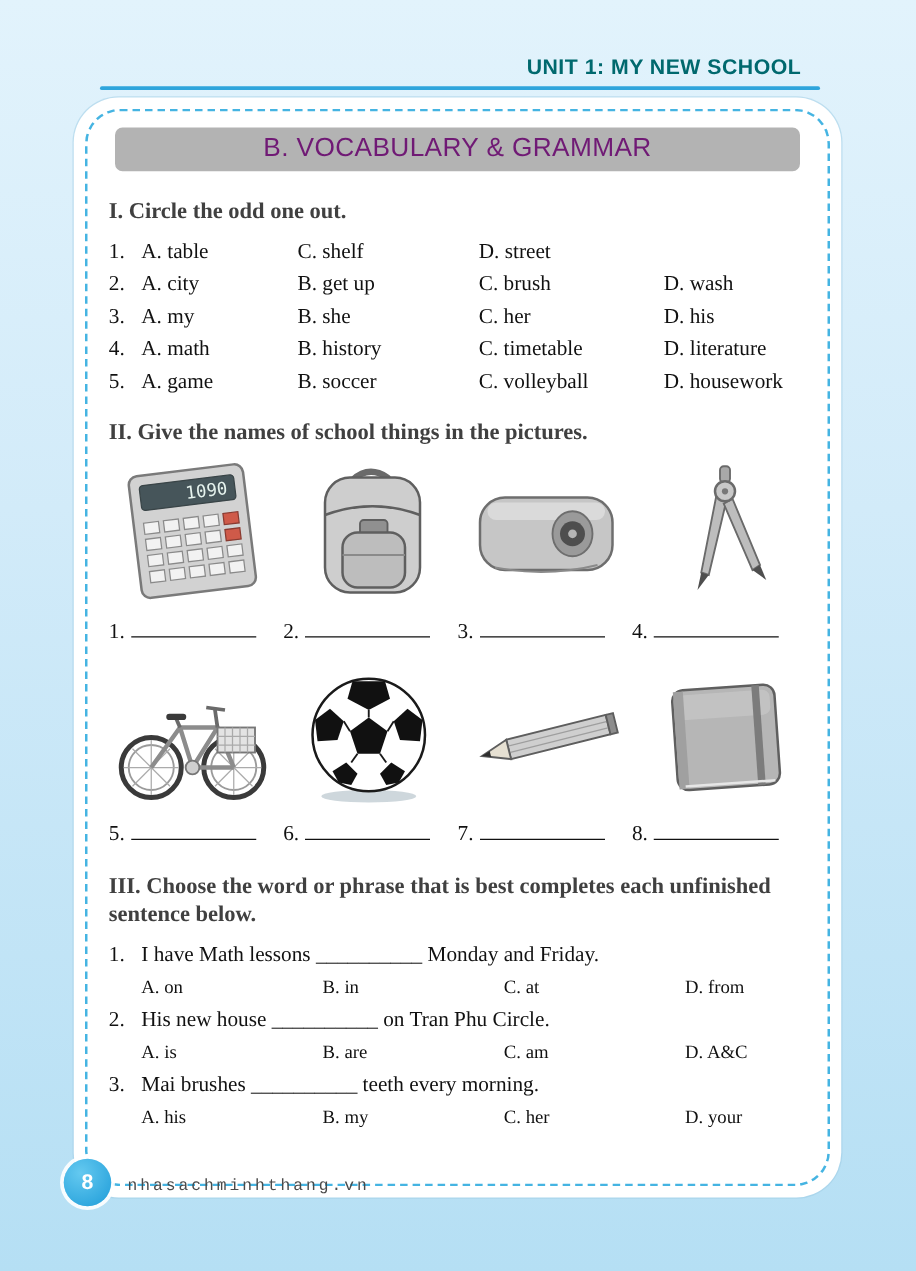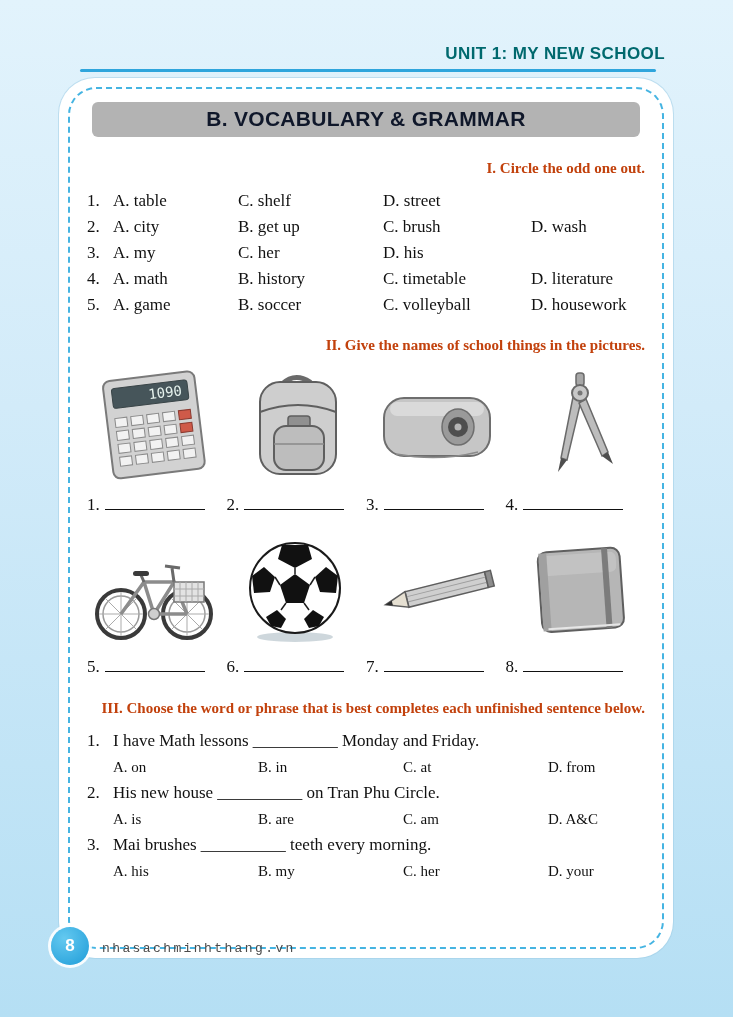--- a/index.html
+++ b/index.html
@@ -3,37 +3,37 @@
 <meta charset="utf-8">
 <style>
   * { margin:0; padding:0; box-sizing:border-box; }
   html,body { width:733px; height:1017px; }
   .viewport {
     position:relative; width:733px; height:1017px; overflow:hidden;
     background:linear-gradient(180deg,#e2f3fc 0%,#d2ebf9 40%,#b5dff4 100%);
     font-family:"Liberation Serif", serif; color:#111;
   }
   .unit-header {
-    position:absolute; top:44px; left:0; width:100%; text-align:right; padding-right:68px;
+    position:absolute; top:44px; left:0; width:100%; text-align:right; padding-right:92px;
     font-family:"Liberation Sans", sans-serif; font-weight:bold; font-size:17px;
     color:#00696e; letter-spacing:.4px;
   }
   .header-line { position:absolute; top:69px; left:80px; width:576px; height:3px; background:#2fa5dc; border-radius:2px; }
   .card {
     position:absolute; top:78px; left:59px; width:614px; height:880px;
     background:#ffffff; border-radius:36px; box-shadow:0 0 0 1px rgba(160,205,230,.55);
   }
   .card-border { position:absolute; inset:9px; border:2px dashed #45b4e2; border-radius:28px; pointer-events:none; }
   .card-content { position:absolute; inset:0; padding:24px 28px 0 28px; }
   .banner {
     margin:0 auto; width:548px; background:#b3b3b3; border-radius:6px; text-align:center;
-    padding:5px 0 6px; font-family:"Liberation Sans", sans-serif; font-weight:bold;
-    font-size:21px; color:#0f172a; letter-spacing:.3px;
-  }
-  .sec-title { color:#c2410c; font-weight:bold; font-size:15px; line-height:23px;text-align:right; }
+    padding:5px 0 6px; font-family:"Liberation Sans", sans-serif; font-weight:normal;
+    font-size:21px; color:#701a75; letter-spacing:.3px;
+  }
+  .sec-title { color:#404040; font-weight:bold; font-size:18px; line-height:23px; }
   .s1-title { margin:20px 0 8px 0; }
   .s2-title { margin:16px 0 0 0; }
   .s3-title { margin:18px 0 8px 0; }
 
   .s1-row { display:grid; grid-template-columns:26px 125px 145px 148px 1fr; font-size:17px; line-height:26px; }
 
   .img-row { display:flex; justify-content:space-between; align-items:flex-end; margin-top:10px; }
   .img-row.second { margin-top:12px; }
   .img-cell { width:132px; height:118px; display:flex; align-items:center; justify-content:center; }
   .blank-row { display:flex; margin-top:8px; font-size:17px; line-height:24px; }
@@ -82,20 +82,21 @@
         <div class="s1-row">
           <span>2.</span>
           <span>A. city</span>
           <span>B. get up</span>
           <span>C. brush</span>
           <span>D. wash</span>
         </div>
         <div class="s1-row">
           <span>3.</span>
           <span>A. my</span>
+          <span>B. she</span>
           <span>C. her</span>
           <span>D. his</span>
         </div>
         <div class="s1-row">
           <span>4.</span>
           <span>A. math</span>
           <span>B. history</span>
           <span>C. timetable</span>
           <span>D. literature</span>
         </div>

